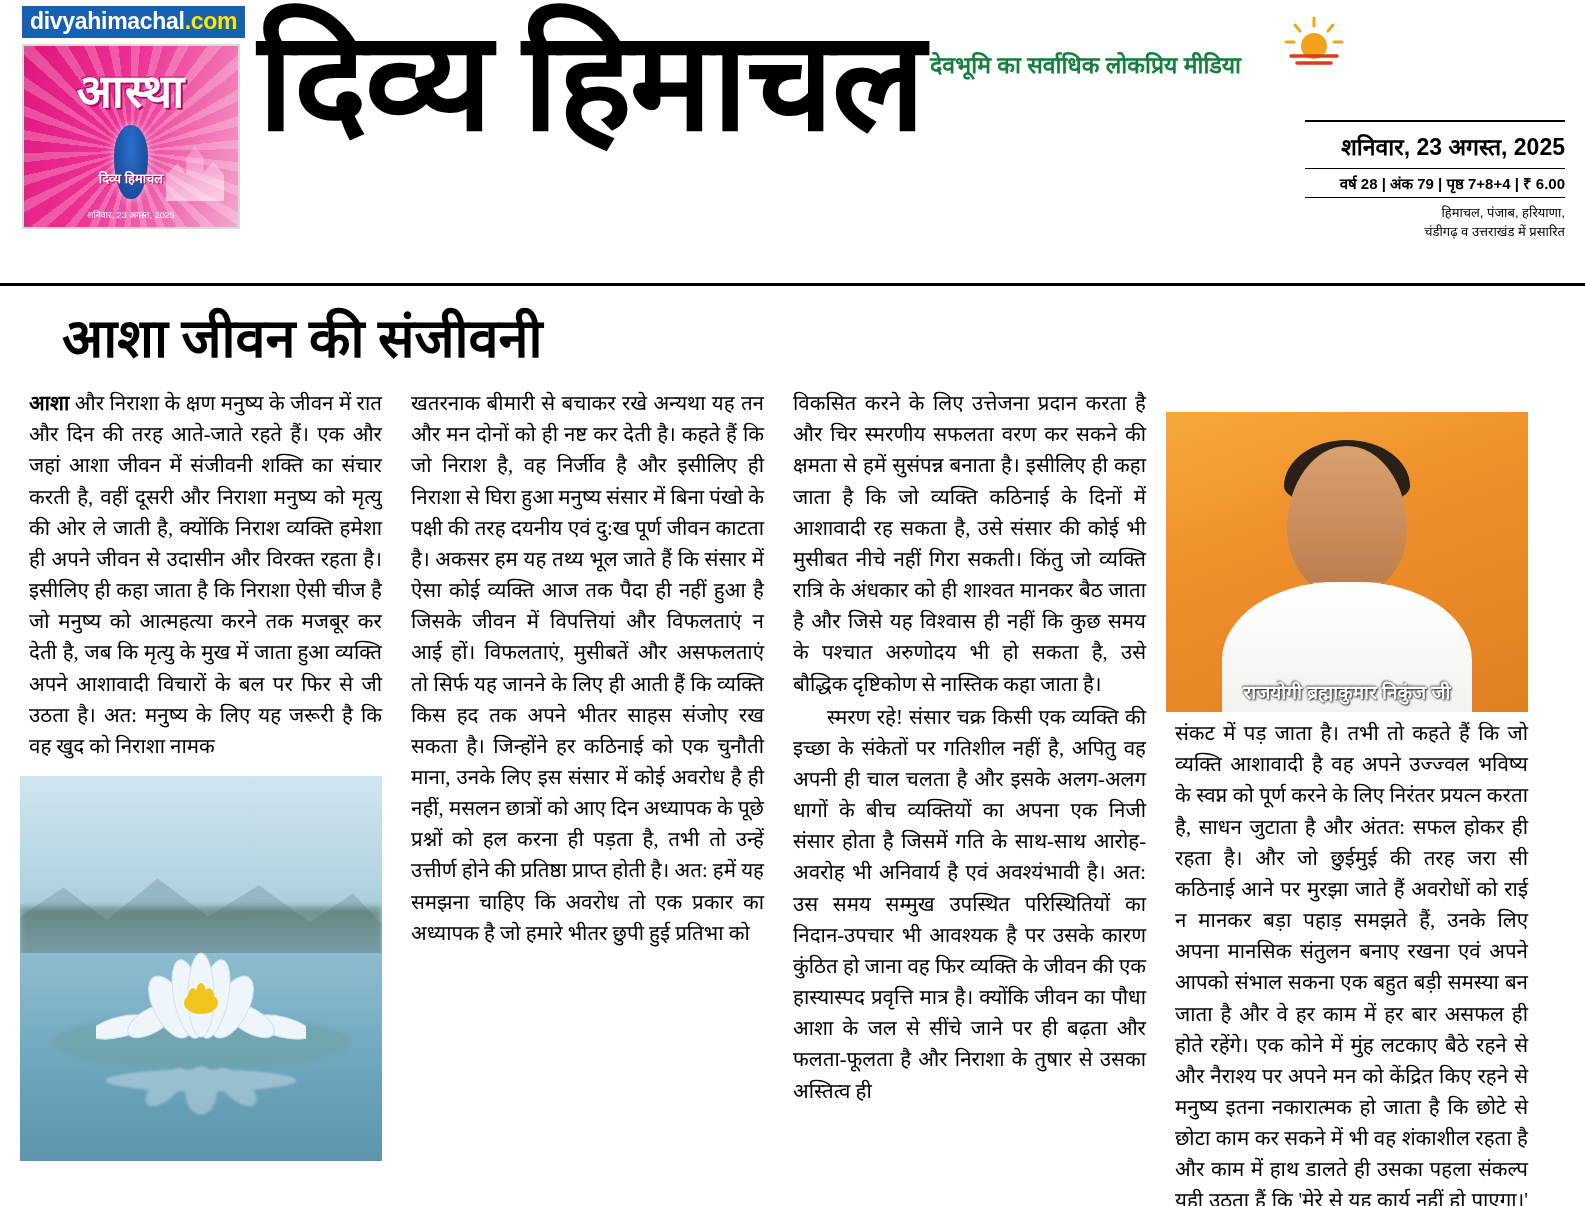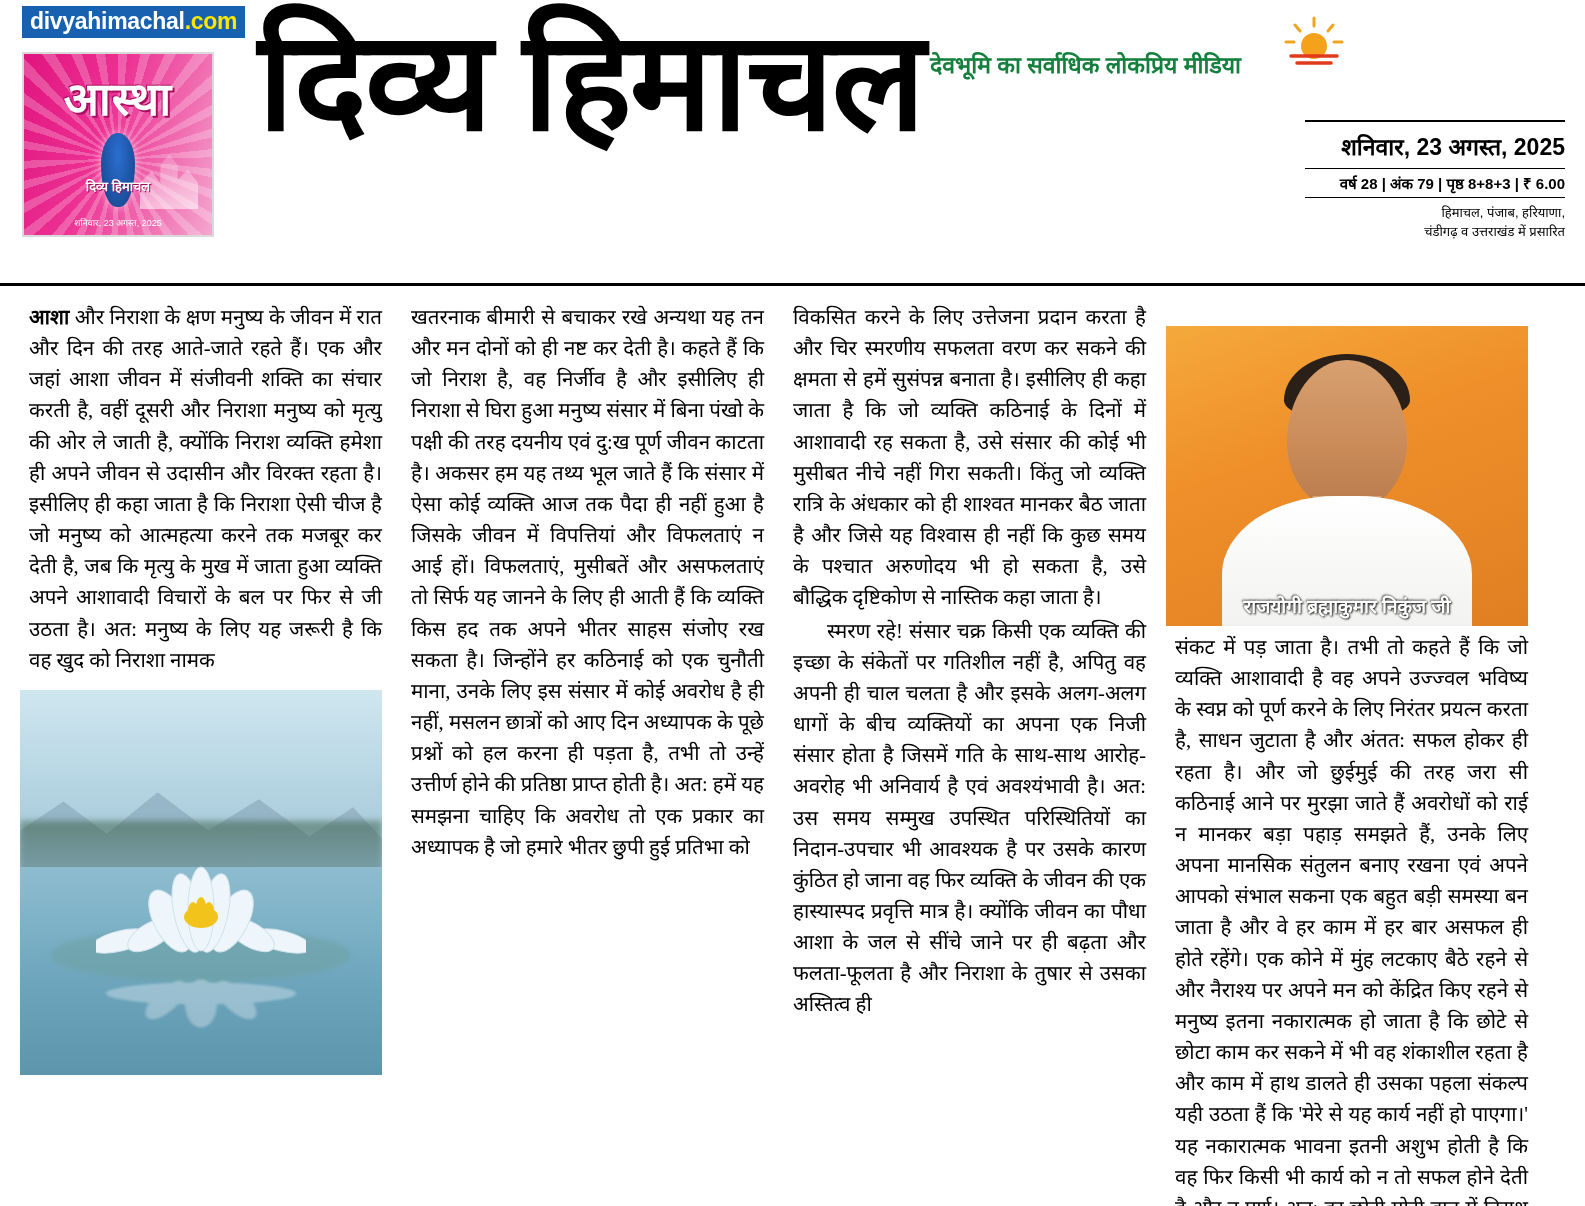--- a/index.html
+++ b/index.html
@@ -33,22 +33,22 @@
     font-weight: bold;
     font-size: 23px;
     letter-spacing: -0.3px;
     padding: 4px 8px 5px 8px;
     line-height: 1;
   }
   .site-url .dotcom { color: #ffe600; }
 
   .aastha-box {
     position: absolute;
-    left: 22px; top: 52px;
-    width: 192px; height: 185px;
+    left: 22px; top: 44px;
+    width: 218px; height: 185px;
     background: linear-gradient(110deg,#e0157f 0%, #ec2f92 40%, #f06bb0 72%, #f4a7cf 100%);
     border: 2px solid #d9d9d9;
     overflow: hidden;
   }
   .aastha-rays {
     position: absolute; inset: 0;
     background:
       repeating-conic-gradient(from 0deg at 50% 58%,
         rgba(255,255,255,0.30) 0deg 5deg,
         rgba(255,255,255,0) 5deg 12deg);
@@ -337,28 +337,29 @@
       </g>
       <circle cx="33" cy="30" r="13" fill="#f4a11c"></circle>
       <g stroke="#e03a1a" stroke-width="3.5" stroke-linecap="round">
         <line x1="10" y1="40" x2="56" y2="40"></line>
         <line x1="16" y1="47" x2="50" y2="47"></line>
       </g>
     </svg>
 
     <div class="right-meta">
       <div class="pub-date">शनिवार, 23 अगस्त, 2025</div>
-      <div class="issue-line">वर्ष 28 | अंक 79 | पृष्ठ 8+8+3 | ₹ 6.00</div>
+      <div class="issue-line">वर्ष 28 | अंक 79 | पृष्ठ 7+8+4 | ₹ 6.00</div>
       <div class="region-line">हिमाचल, पंजाब, हरियाणा,</div>
       <div class="region-line">चंडीगढ़ व उत्तराखंड में प्रसारित</div>
     </div>
   </div>
 
   <div class="article">
 
+    <h1 class="headline">आशा जीवन की संजीवनी</h1>
 
     <div class="columns">
 
       <div class="col col-1">
         <p><span class="lead-bold">आशा</span><span> और निराशा के क्षण मनुष्य के जीवन में रात और दिन की तरह आते-जाते रहते हैं। एक और जहां आशा जीवन में संजीवनी शक्ति का संचार करती है, वहीं दूसरी और निराशा मनुष्य को मृत्यु की ओर ले जाती है, क्योंकि निराश व्यक्ति हमेशा ही अपने जीवन से उदासीन और विरक्त रहता है। इसीलिए ही कहा जाता है कि निराशा ऐसी चीज है जो मनुष्य को आत्महत्या करने तक मजबूर कर देती है, जब कि मृत्यु के मुख में जाता हुआ व्यक्ति अपने आशावादी विचारों के बल पर फिर से जी उठता है। अत: मनुष्य के लिए यह जरूरी है कि वह खुद को निराशा नामक</span></p>
 
         <div class="flower-photo">
           <div class="fp-sky"></div>
           <div class="fp-mtn"></div>
           <div class="fp-trees"></div>

